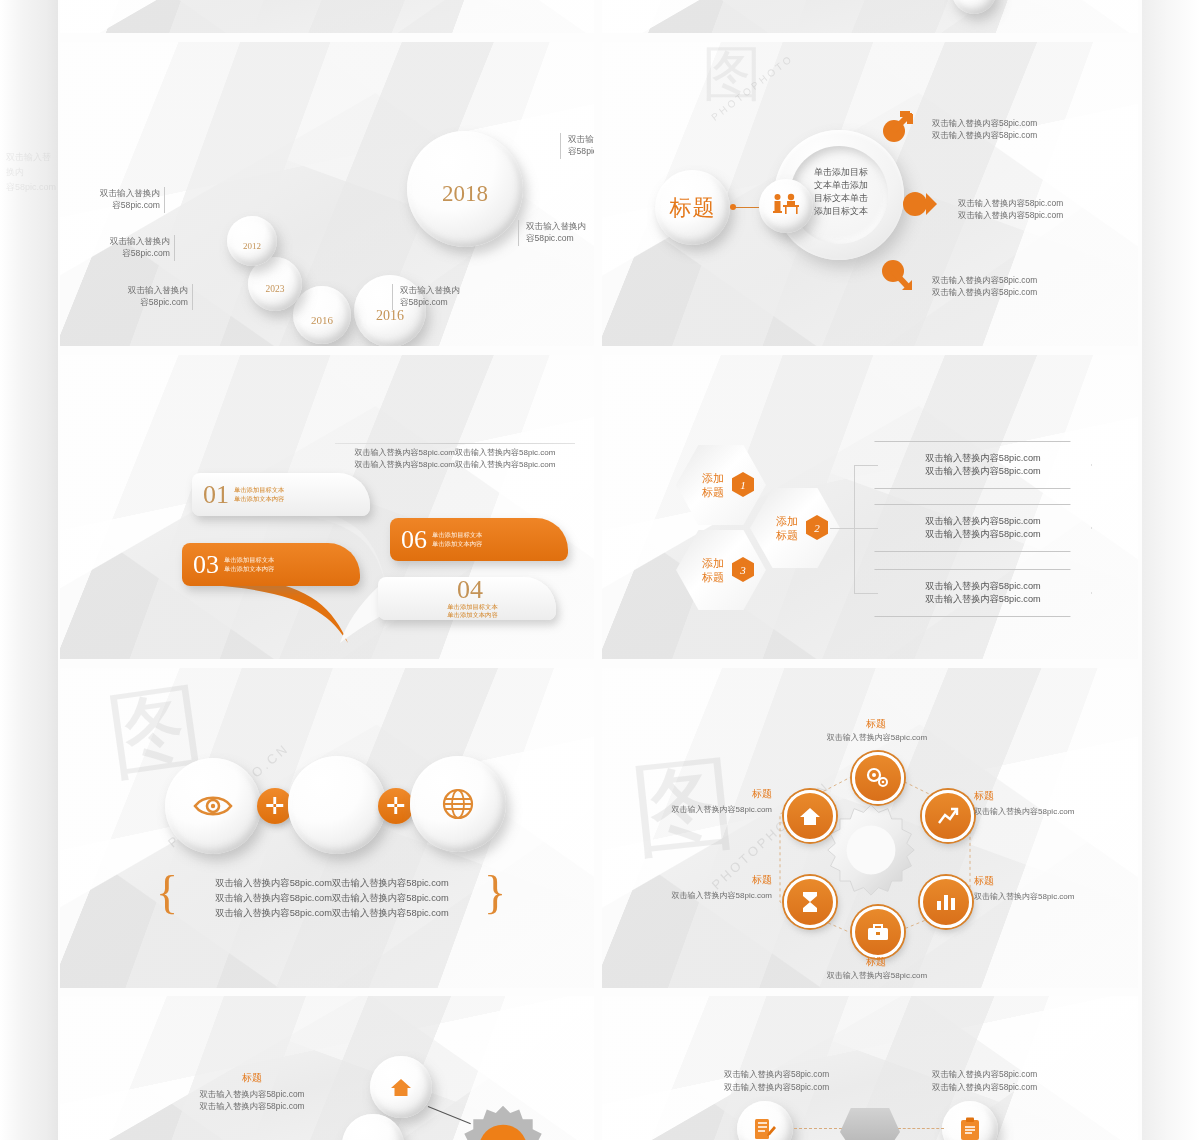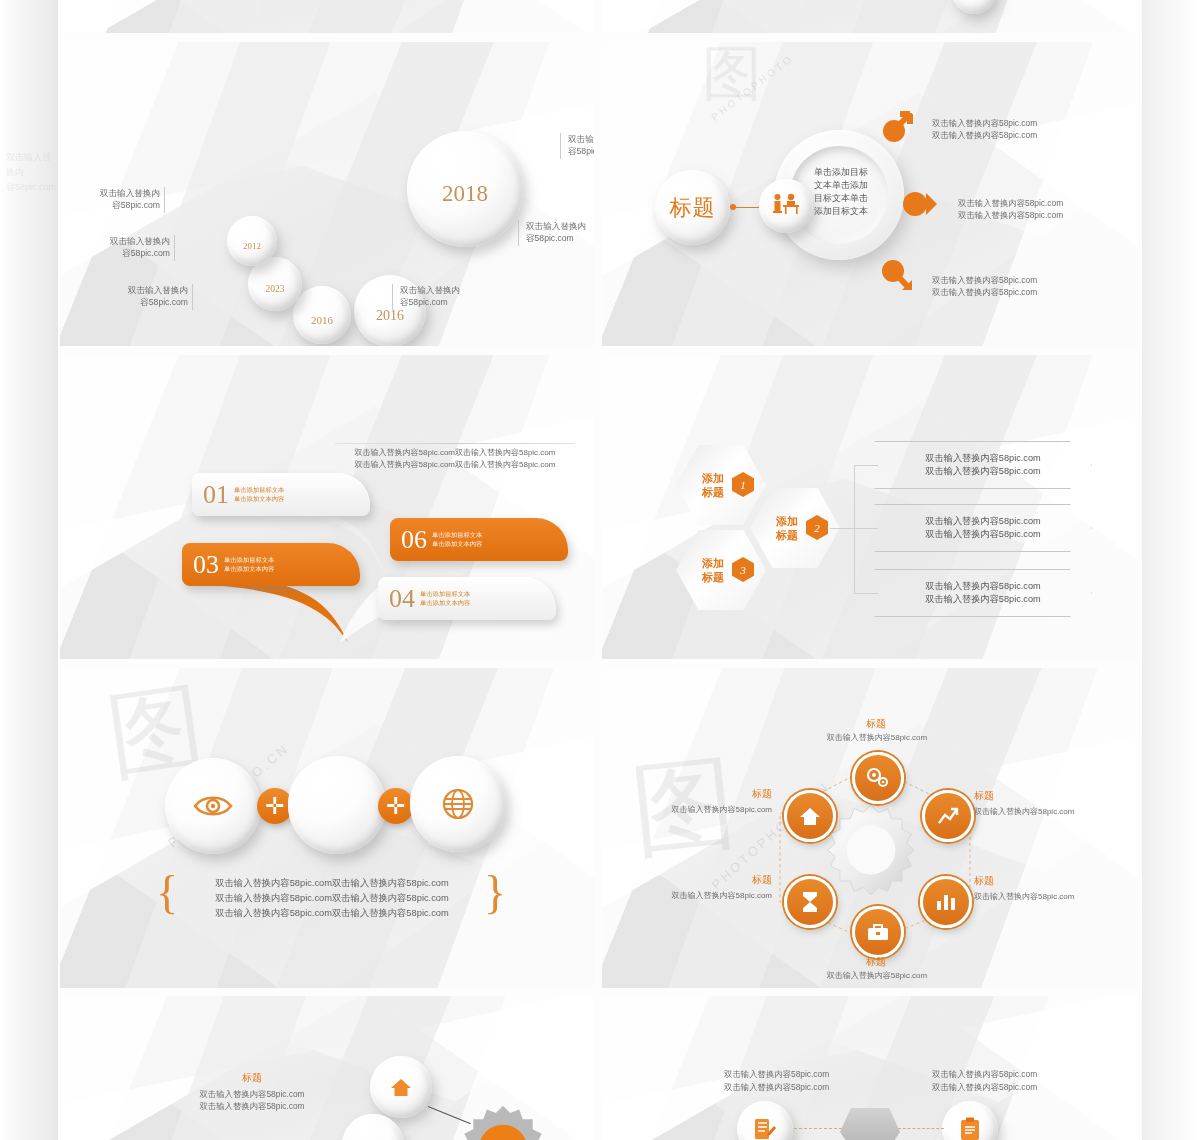--- a/index.html
+++ b/index.html
@@ -65,21 +65,21 @@
   .bub .lines{font-size:6.3px;line-height:8.4px;white-space:pre-line;}
   .bub.white{background:linear-gradient(to bottom,#ffffff,#ededed);box-shadow:3px 5px 9px rgba(130,130,130,.35);}
   .bub.white .num{color:#C49356;} .bub.white .lines{color:#D2801F;}
   .bub.orange{background:linear-gradient(to bottom,#EF8526,#E06F0E);box-shadow:3px 5px 9px rgba(130,130,130,.35);}
   .bub.orange .num{color:#ffffff;} .bub.orange .lines{color:#fff5ea;}
 
   
   .hex{position:absolute;clip-path:polygon(25% 0,75% 0,100% 50%,75% 100%,25% 100%,0 50%);
     background:linear-gradient(135deg,#e9e9e9 0%,#ffffff 45%,#f2f2f2 100%);
     display:flex;align-items:center;justify-content:center;
-    filter:drop-shadow(3px 5px 6px rgba(120,120,120,.45));font-weight:bold;}
+    filter:drop-shadow(3px 5px 6px rgba(120,120,120,.45));}
   .hex .lbl{color:#E4781A;font-size:11px;line-height:14px;text-align:center;}
   .hexnum{position:absolute;width:22px;height:25px;clip-path:polygon(50% 0,100% 25%,100% 75%,50% 100%,0 75%,0 25%);
     background:#E8791B;color:#fff;font-size:11px;font-style:italic;display:flex;align-items:center;justify-content:center;font-family:"Liberation Serif",serif;}
   .hexbar{position:absolute;height:48px;border:1px solid #c7c7c7;box-sizing:border-box;
     clip-path:polygon(0 0, calc(100% - 22px) 0, 100% 50%, calc(100% - 22px) 100%, 0 100%, 22px 50%);
     display:flex;align-items:center;justify-content:center;color:#555;font-size:9.2px;line-height:13.5px;text-align:center;white-space:pre-line;}
   .hexline{position:absolute;border-left:1px solid #cfcfcf;}
   .hexline.h{border-left:none;border-top:1px solid #cfcfcf;}
 
   
@@ -248,21 +248,21 @@
       <div class="bub orange" style="left:330px;top:163px;width:178px;border-radius:8px 32px 8px 8px;">
         <span class="num">06</span>
         <span class="lines">单击添加目标文本
 单击添加文本内容</span>
       </div>
       <div class="bub orange" style="left:122px;top:188px;width:178px;border-radius:8px 32px 8px 8px;">
         <span class="num">03</span>
         <span class="lines">单击添加目标文本
 单击添加文本内容</span>
       </div>
-      <div class="bub white" style="left:318px;top:222px;width:178px;border-radius:8px 32px 8px 8px;">
+      <div class="bub white" style="left:318px;top:222px;width:178px;border-radius:8px 32px 8px 8px;flex-direction:column;">
         <span class="num">04</span>
         <span class="lines">单击添加目标文本
 单击添加文本内容</span>
       </div>
     </div>
   </div>
 
   <div class="slide" id="s4" style="left:602px;top:355px;width:536px;height:304px;">
     <div class="poly"></div>
     <div class="inner">

